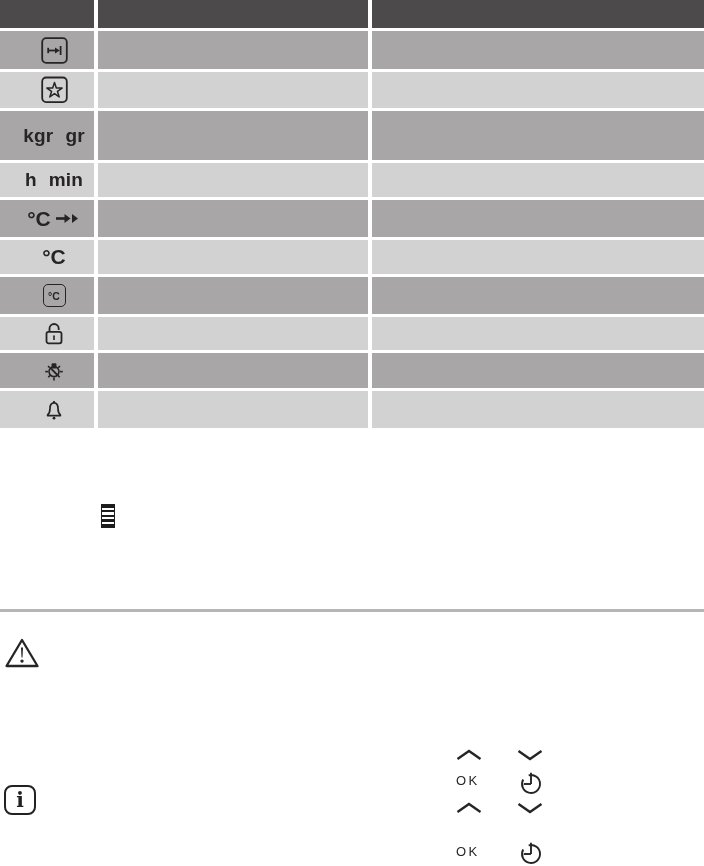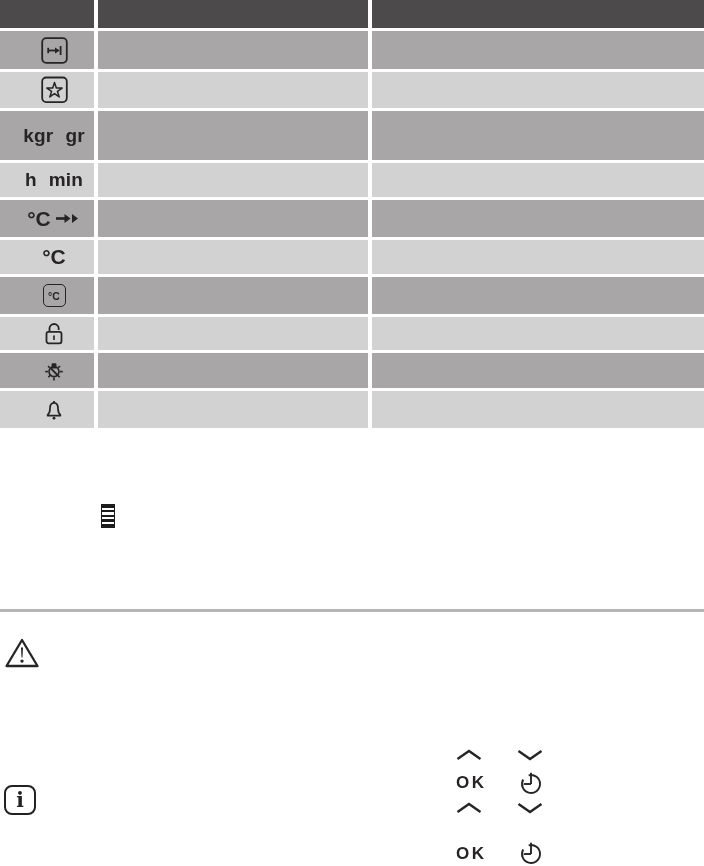--- a/index.html
+++ b/index.html
@@ -44,22 +44,22 @@
   .divider{position:absolute;left:0;top:609px;width:704px;height:3px;background:var(--divider,#b5b5b5);}
   .warning-icon{position:absolute;left:4px;top:633px;}
   .info-icon{
     position:absolute;left:4px;top:785px;width:32px;height:30px;box-sizing:border-box;
     border:2.2px solid #222222;border-radius:8px;
     display:flex;align-items:center;justify-content:center;
     font-family:"DejaVu Serif", serif;font-weight:700;font-size:20px;color:#222222;
   }
   .abs{position:absolute;}
   .ok-label{
-    font-size:17px;letter-spacing:2.5px;color:var(--ink,#262424);
-    font-weight:700;line-height:1;
+    font-size:13px;letter-spacing:2.5px;color:var(--ink,#262424);
+    font-weight:400;line-height:1;
   }
 </style>
 </head>
 <body>
 
 <div class="sym-table">
 
   <div class="t-row hdr" style="height:28px">
     <div class="cell"></div>
     <div class="cell"></div>

